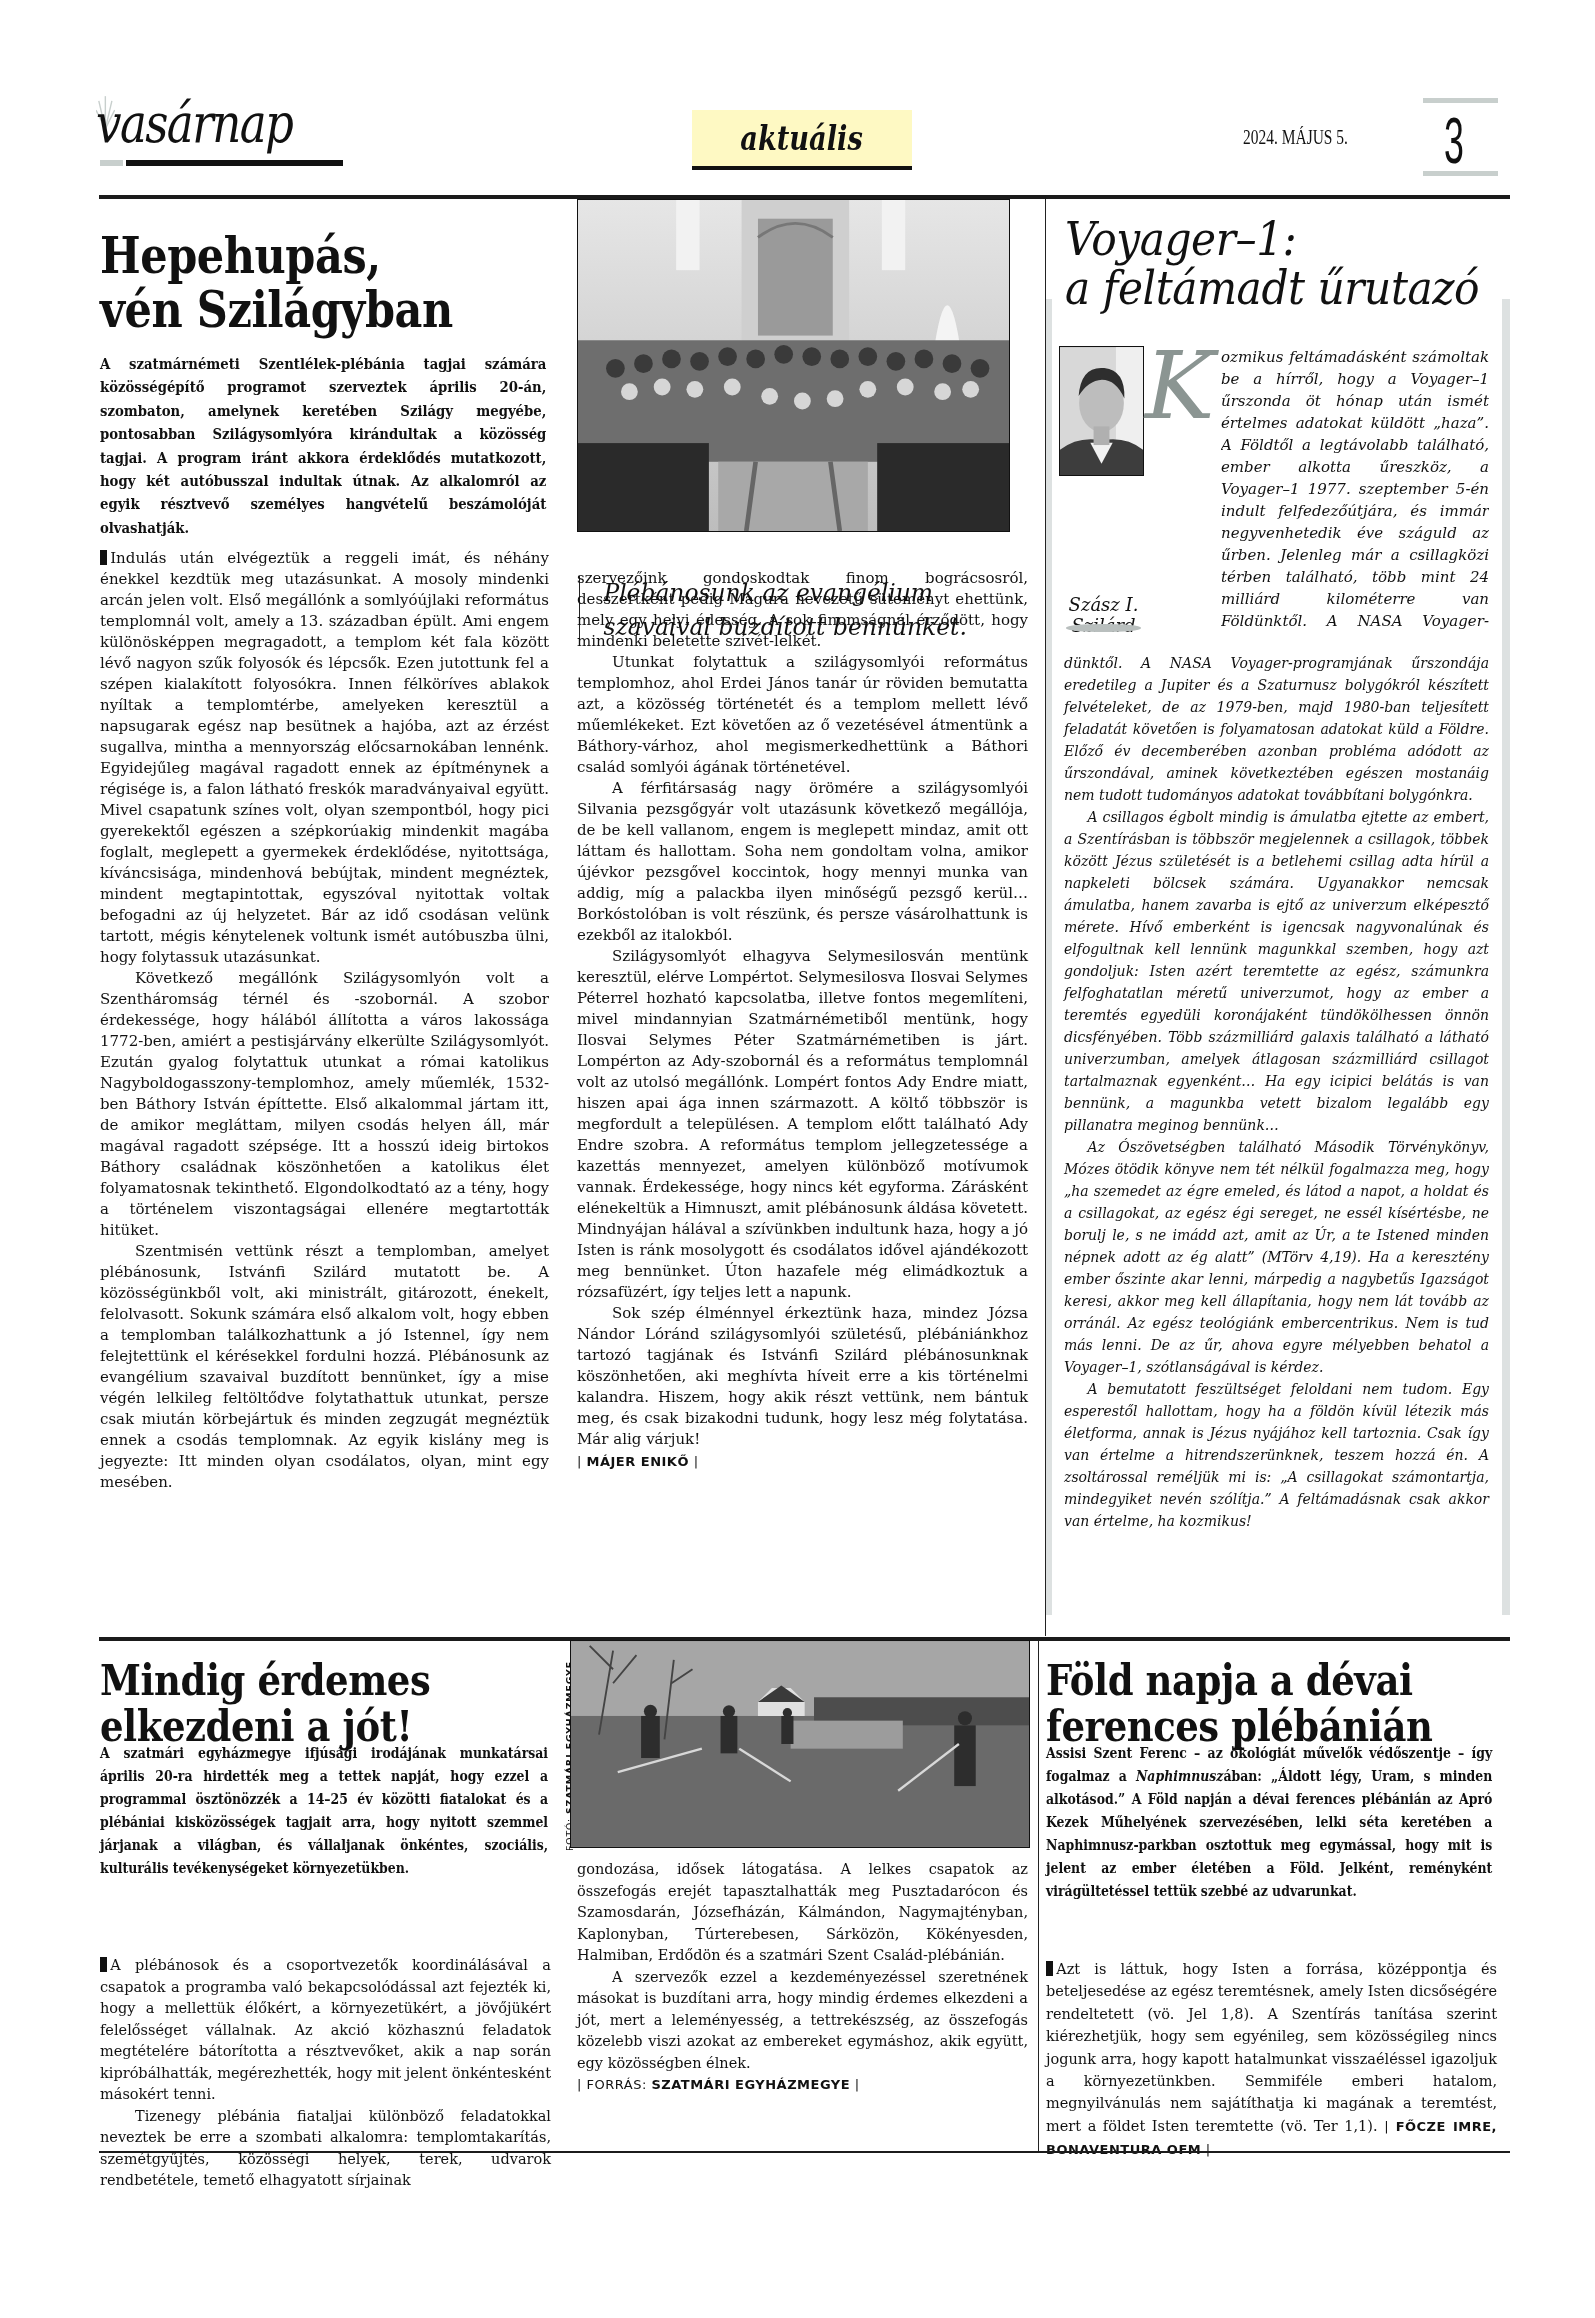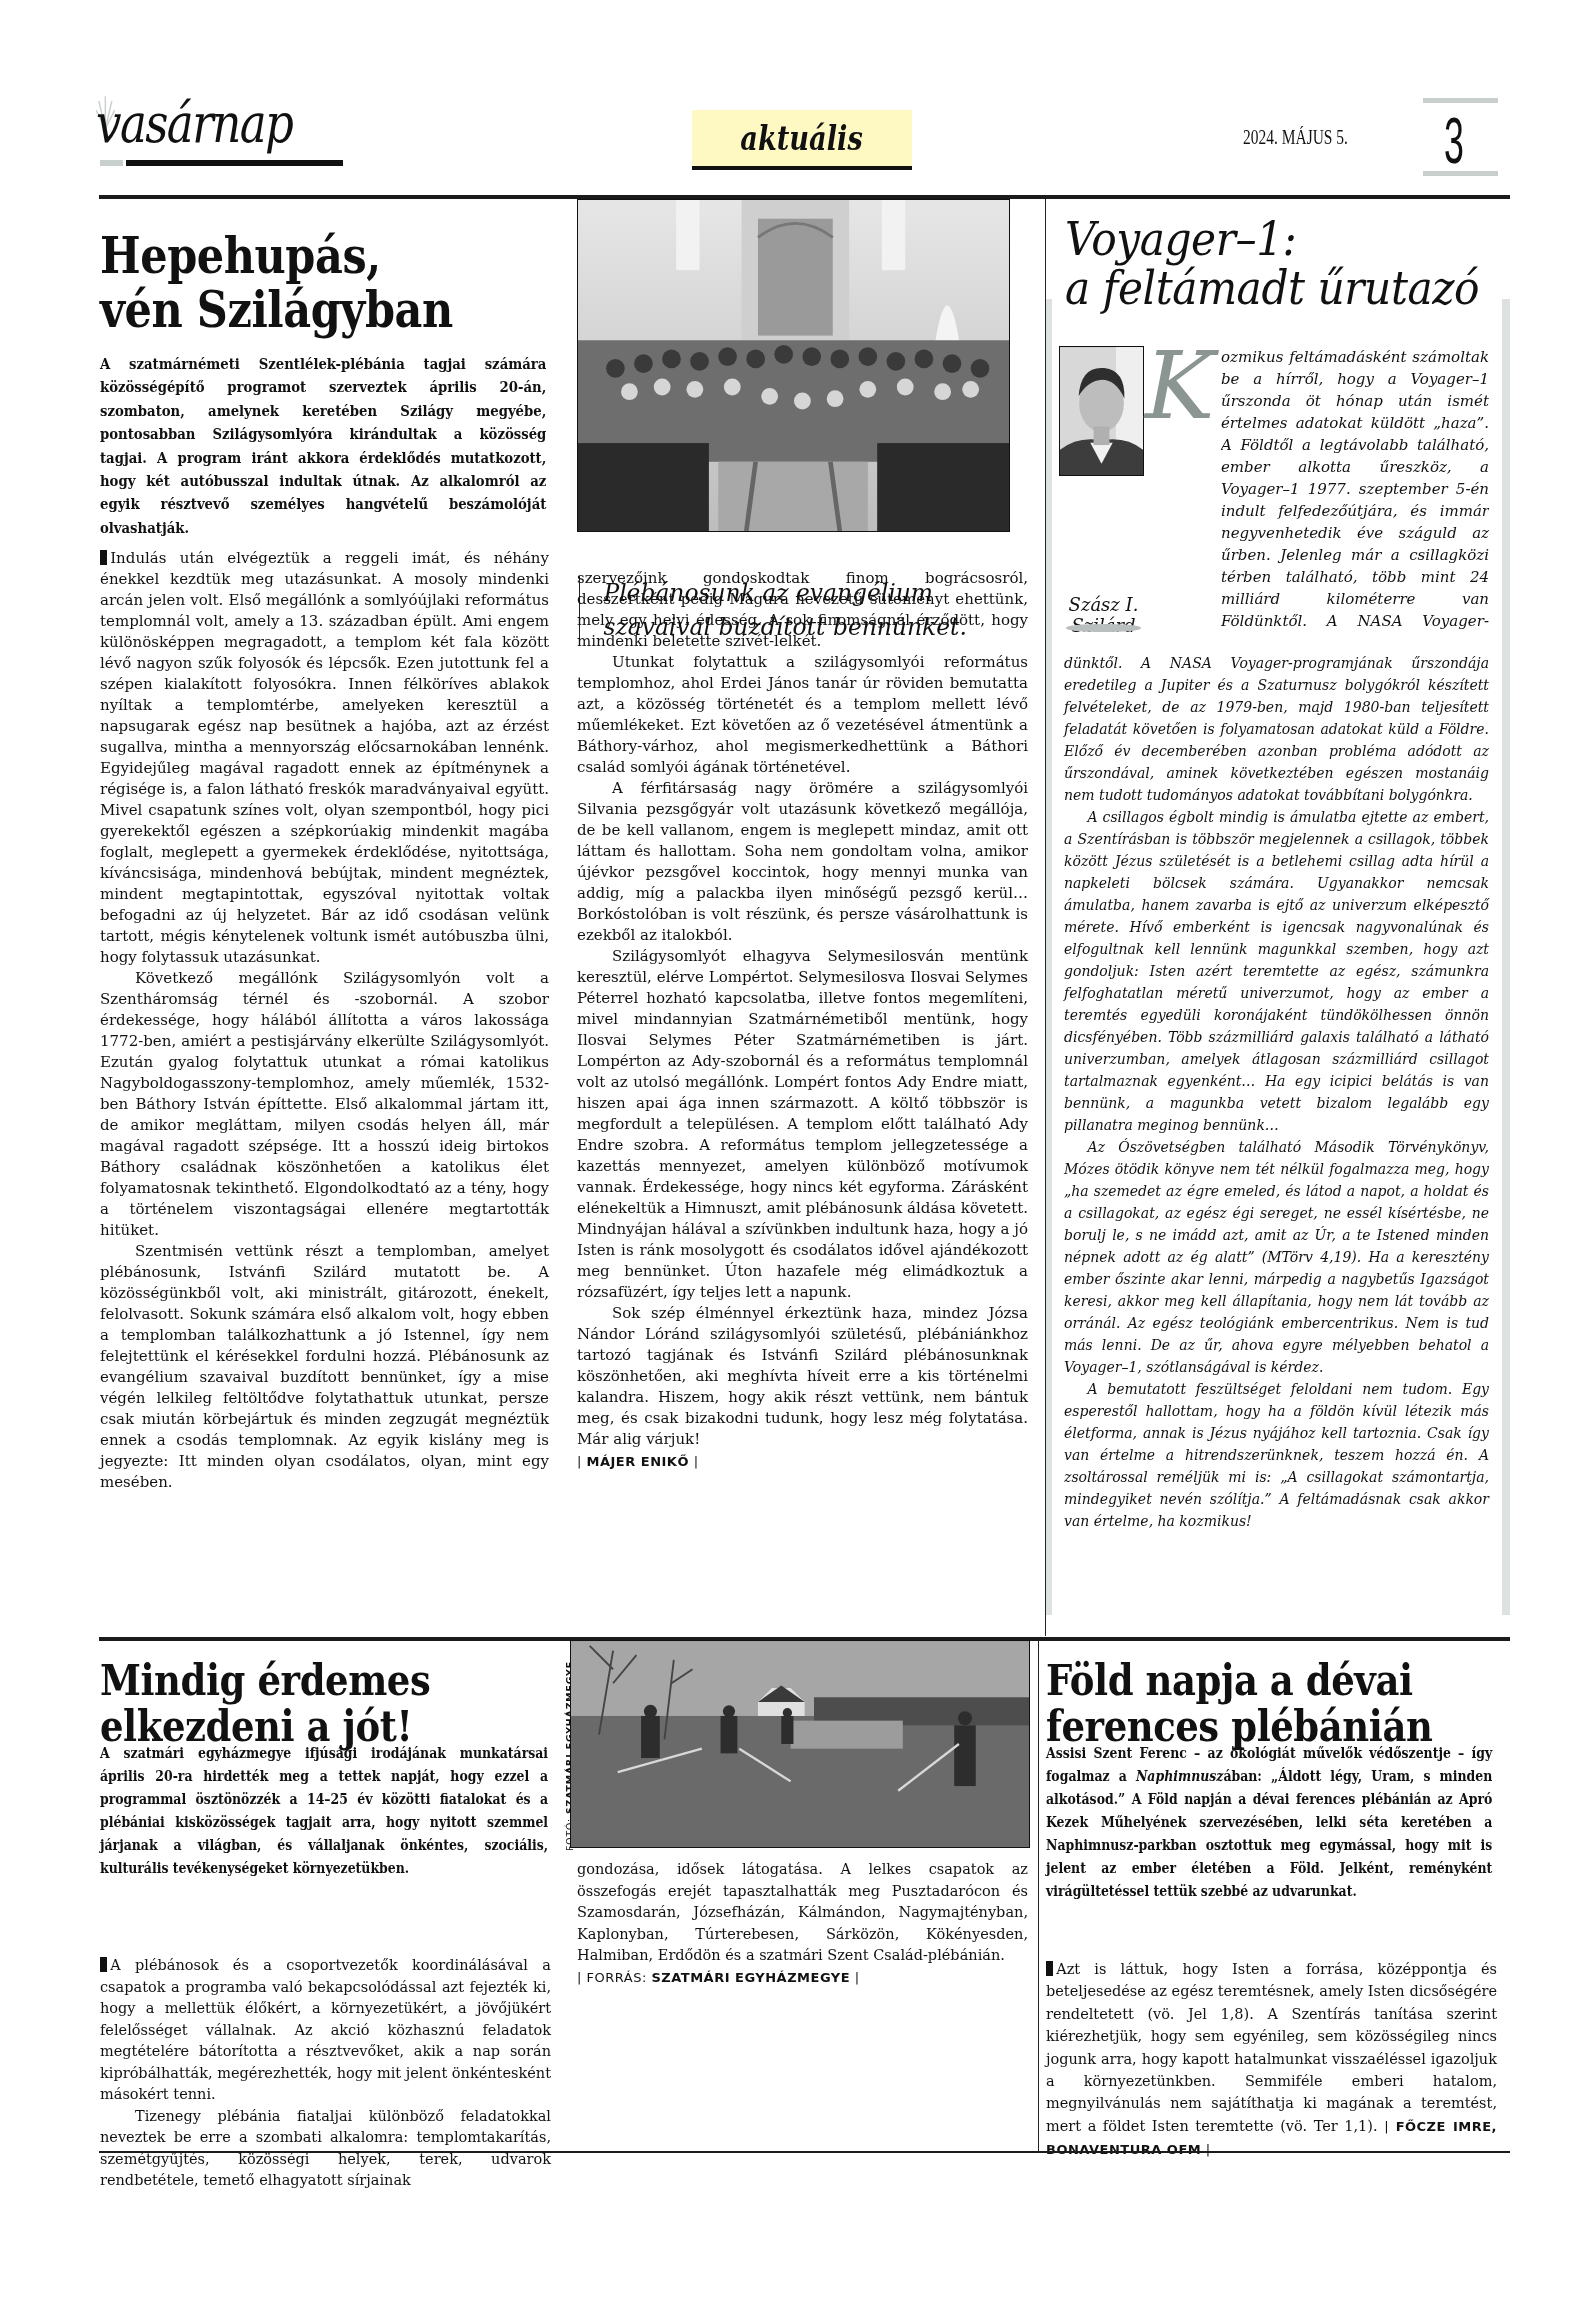--- a/index.html
+++ b/index.html
@@ -222,20 +222,21 @@
     <g stroke="#d8d8d8" stroke-width="5">
       <line x1="100" y1="280" x2="280" y2="230"></line>
       <line x1="360" y1="230" x2="470" y2="300"></line>
       <line x1="700" y1="320" x2="830" y2="220"></line>
     </g>
   </svg>
 </div>
 
 <div class="abs body" style="left:577px;top:1851px;width:451px;font-size:14.5px;line-height:21.5px;margin-top:8px;">
   <p class="first">gondozása, idősek látogatása. A lelkes csapatok az összefogás erejét tapasztalhatták meg Pusztadarócon és Szamosdarán, Józsefházán, Kálmándon, Nagymajtényban, Kaplonyban, Túrterebesen, Sárközön, Kökényesden, Halmiban, Erdődön és a szatmári Szent Család-plébánián.</p>
+  <p>A szervezők ezzel a kezdeményezéssel szeretnének másokat is buzdítani arra, hogy mindig érdemes elkezdeni a jót, mert a leleményesség, a tettrekészség, az összefogás közelebb viszi azokat az embereket egymáshoz, akik együtt, egy közösségben élnek.</p>
   <div class="byline" style="font-weight:normal;font-size:13px;"><span class="bar">| </span><span>FORRÁS:</span> <b>SZATMÁRI EGYHÁZMEGYE</b><span class="bar"> |</span></div>
 </div>
 
 <div class="abs vrule" style="left:1038px;top:1640px;height:512px;"></div>
 
 <div class="abs headline" style="left:1046px;top:1657px;width:514px;font-size:43px;">
   <div>Föld napja a dévai</div>
   <div>ferences plébánián</div>
 </div>
 <div class="abs lead" style="left:1046px;top:1741px;width:519px;font-size:14.5px;line-height:23px;"><span>Assisi Szent Ferenc – az ökológiát művelők védőszentje – így fogalmaz a </span><i>Naphimnusz</i><span>ában: „Áldott légy, Uram, s minden alkotásod.” A Föld napján a dévai ferences plébánián az Apró Kezek Műhelyének szervezésében, lelki séta keretében a Naphimnusz-parkban osztottuk meg egymással, hogy mit is jelent az ember életében a Föld. Jelként, reményként virágültetéssel tettük szebbé az udvarunkat.</span></div>

